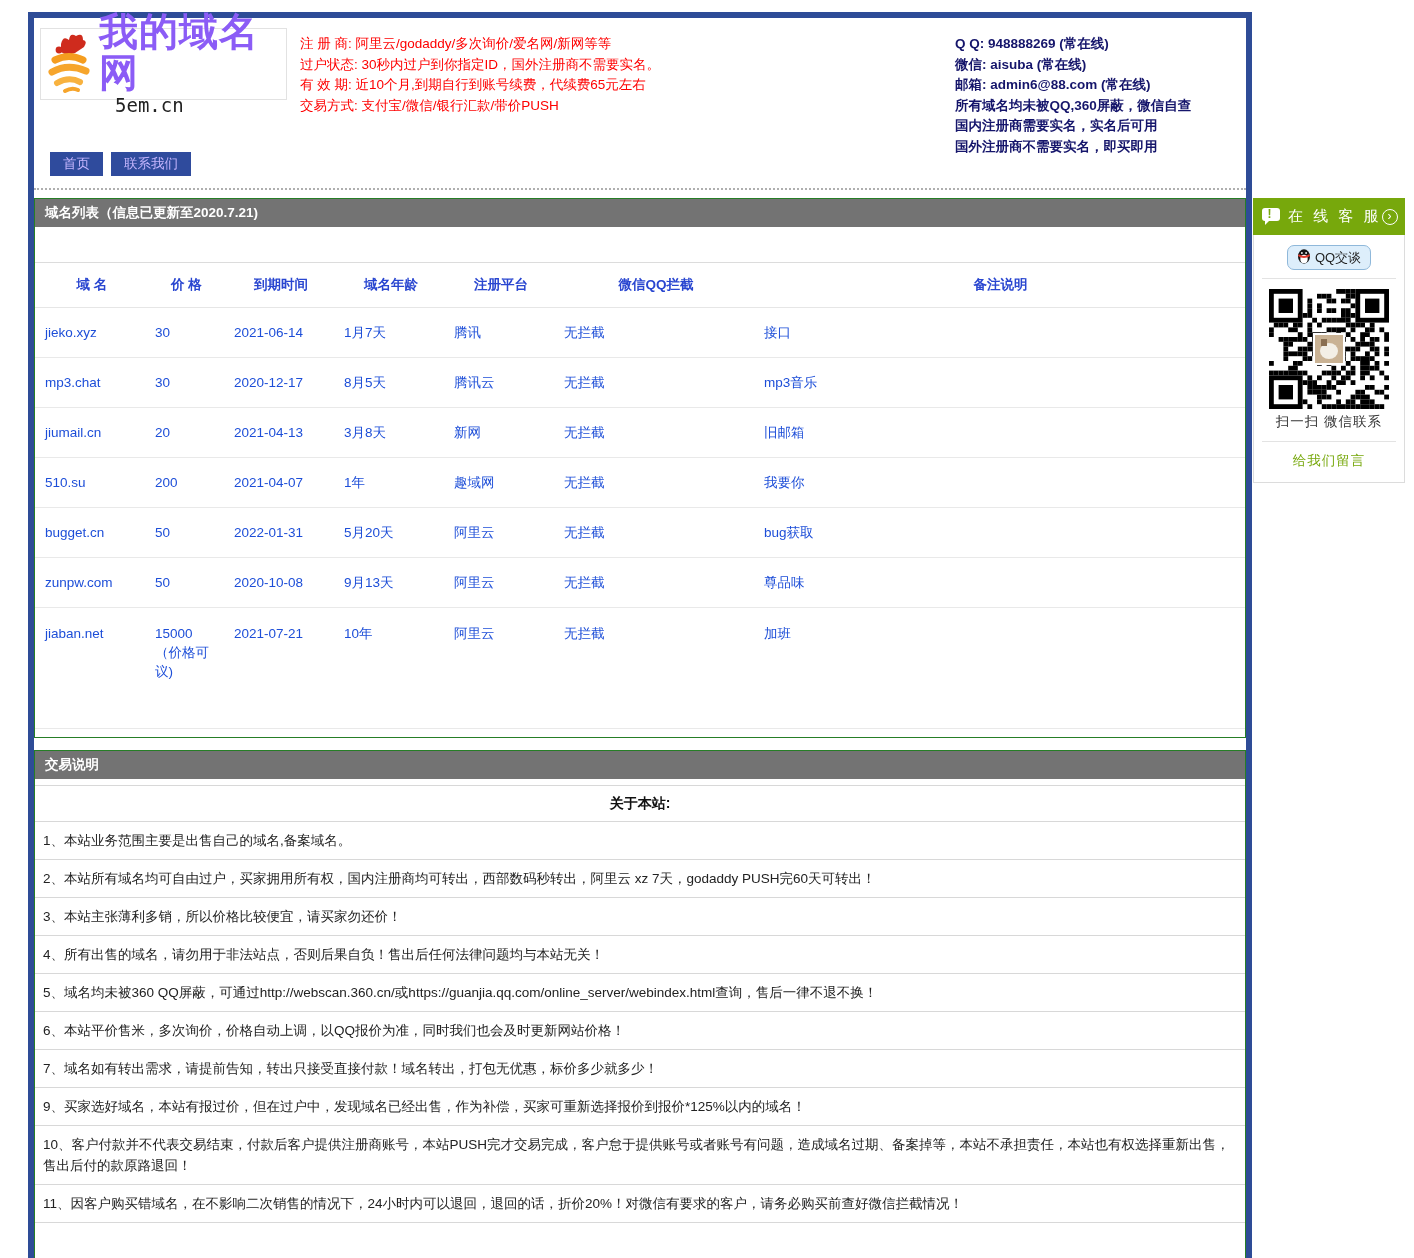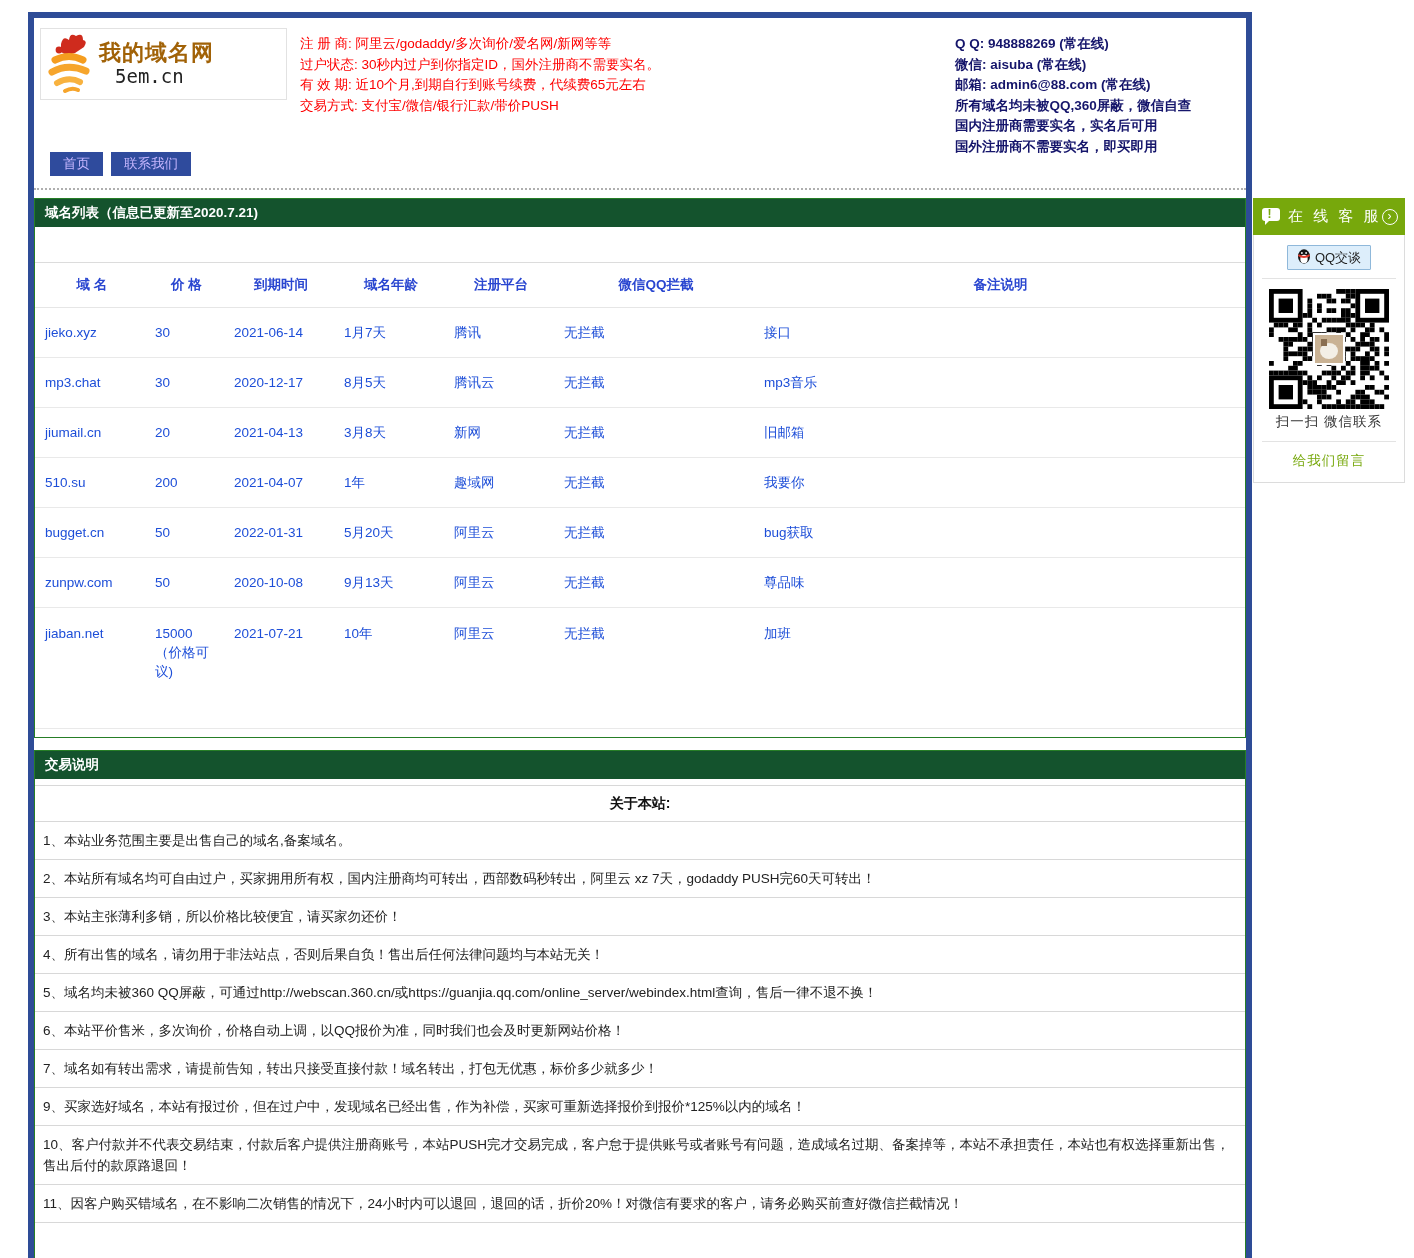--- a/index.html
+++ b/index.html
@@ -12,37 +12,37 @@
   .main{
     position:absolute;left:28px;top:12px;width:1224px;height:1400px;
     box-sizing:border-box;border:6px solid #2e4c97;background:#fff;
   }
   
   .logo-box{
     position:absolute;left:6px;top:10px;width:247px;height:72px;
     border:1px solid #e2e2e2;display:flex;align-items:center;padding:2px 4px;box-sizing:border-box;background:#fff;
   }
   .logo-text{margin-left:4px;}
-  .logo-title{font-family:"Liberation Serif","DejaVu Serif",serif;font-weight:bold;font-size:22px;color:#a16207;line-height:1.05;letter-spacing:1px;}
+  .logo-title{font-family:"Liberation Serif","DejaVu Serif",serif;font-weight:bold;font-size:39px;color:#8b5cf6;line-height:1.05;letter-spacing:1px;}
   .logo-domain{font-family:"DejaVu Sans Mono","Liberation Mono",monospace;font-size:19px;color:#222;margin:0 0 0 16px;}
   .notices{position:absolute;left:266px;top:16px;color:#fe0000;font-size:13.5px;line-height:20.5px;width:560px;}
   .contact{position:absolute;left:921px;top:16px;color:#15156b;font-weight:bold;font-size:13.5px;line-height:20.5px;width:285px;}
   
   .nav{position:absolute;left:16px;top:134px;display:flex;gap:8px;}
   .nav-btn{
     background:#2f4b9d;color:#c4b5fd;font-size:13.5px;height:24px;line-height:24px;
     padding:0 13px;cursor:pointer;white-space:nowrap;
   }
   .dotted{position:absolute;left:0;top:170px;width:1212px;border-top:2px dotted #afafaf;}
   
   .sec{position:absolute;left:0;width:1212px;box-sizing:border-box;border:1px solid #267e26;background:#fff;}
   .sec-domain{top:180px;height:540px;}
   .sec-notes{top:732px;height:680px;}
   .sec-title{
-    background:#14532d;color:#fff;font-weight:bold;font-size:13.5px;
+    background:#737373;color:#fff;font-weight:bold;font-size:13.5px;
     height:28px;line-height:28px;padding-left:10px;
   }
   
   table.domains{width:100%;border-collapse:collapse;table-layout:fixed;margin-top:35px;border-top:1px solid #dcdcdc;}
   table.domains th{
     color:#2946d0;font-size:13.5px;font-weight:bold;text-align:center;
     padding:13px 8px;border-bottom:1px solid #e6e6e6;
   }
   table.domains td{
     color:#1d4ed8;font-size:13.5px;text-align:left;vertical-align:middle;
@@ -70,21 +70,21 @@
   .bubble-icon .bb{position:absolute;left:0;top:1px;width:18px;height:13px;background:#fff;border-radius:3px;}
   .bubble-icon .tail{position:absolute;left:3px;top:13px;width:0;height:0;border-left:5px solid #fff;border-bottom:5px solid transparent;}
   .bubble-icon .ex{position:absolute;left:0;top:1px;width:18px;height:13px;color:#77a80c;font-weight:bold;font-size:12px;line-height:13px;text-align:center;}
   .chev-icon{
     flex:none;width:16px;height:16px;border:1.5px solid #fff;border-radius:50%;box-sizing:border-box;
     color:#fff;font-size:12px;line-height:12px;text-align:center;letter-spacing:0;cursor:pointer;
   }
   .service-body{background:#fff;border:1px solid #dcdcdc;border-top:none;text-align:center;padding-bottom:12px;}
   .qq-btn{
     display:inline-flex;align-items:center;gap:4px;margin-top:10px;
-    background:#ddeefb;border:1px solid #8fb8da;border-radius:1px;
+    background:#ddeefb;border:1px solid #8fb8da;border-radius:7px;
     padding:2px 9px;font-size:13px;color:#222;cursor:pointer;
   }
   .service-div{border-top:1px solid #e3e3e3;margin:8px 8px 0 8px;}
   .qr-wrap{margin:10px auto 4px auto;width:120px;height:120px;position:relative;}
   .scan-label{font-size:13.5px;color:#333;margin:2px 0 10px 0;letter-spacing:1px;}
   .msg-link{display:inline-block;color:#77a80c;font-size:13.5px;margin-top:10px;cursor:pointer;letter-spacing:1px;}
 </style>
 </head>
 <body>
 

